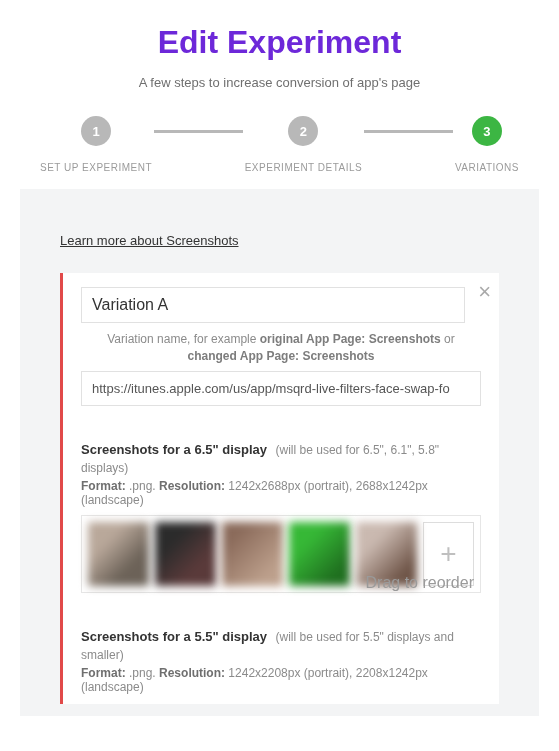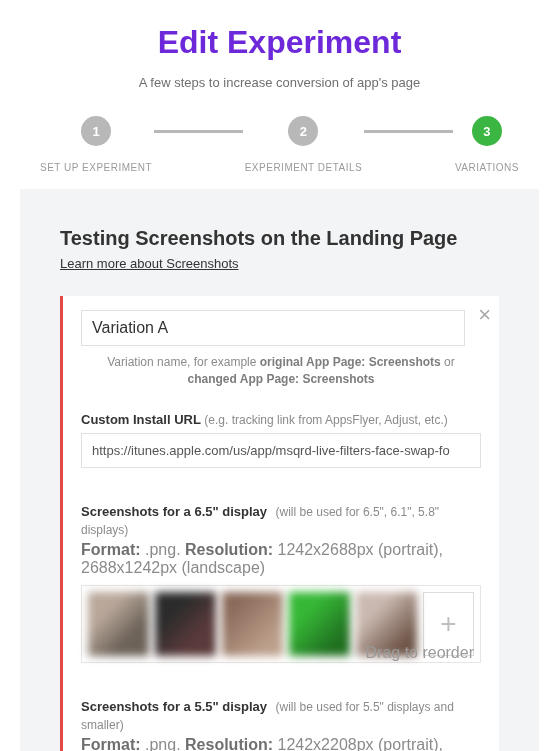--- a/index.html
+++ b/index.html
@@ -45,21 +45,21 @@
 .field-label { font-size: 13px; font-weight: 700; color: #333; margin-top: 24px; }
 .field-label .light { font-weight: 400; color: #8b8b8b; font-size: 12px; }
 .url-input {
   width: 100%; font-size: 13px; padding: 9px 10px;
   border: 1px solid #e1e1e1; margin-top: 6px; color: #555;
   overflow: hidden; text-overflow: ellipsis; white-space: nowrap;
 }
 .ss-block { margin-top: 34px; }
 .ss-title { font-size: 13px; font-weight: 700; color: #333; display: inline; }
 .ss-note { font-size: 12px; color: #8b8b8b; margin-left: 4px; }
-.ss-format { font-size: 16px; color: #8b8b8b; margin-top: 3px; }
+.ss-format { font-size: 12px; color: #8b8b8b; margin-top: 3px; }
 .ss-format b { color: #6f6f6f; }
 .thumbs-outer { border: 1px solid #e6e6e6; margin-top: 8px; padding: 6px; position: relative; }
 .thumbs { display: flex; gap: 6px; align-items: center; }
 .thumb {
   width: 62px; height: 64px; border-radius: 2px;
   filter: blur(4px);
 }
 .t1 { background: linear-gradient(135deg,#b9a89a 30%,#6c6258 70%); }
 .t2 { background: linear-gradient(135deg,#2b2b2b 30%,#5a3a3a 70%); }
 .t3 { background: linear-gradient(135deg,#8a6a5a 20%,#bda08c 80%); }
@@ -91,36 +91,31 @@
     <div class="step-label">EXPERIMENT DETAILS</div>
   </div>
   <div class="step-line"></div>
   <div class="step">
     <div class="step-circle active">3</div>
     <div class="step-label">VARIATIONS</div>
   </div>
 </div>
 
 <div class="panel">
-  <div class="section-title">Testing Screenshots on the Landing Page</div>
   <a class="learn-link">Learn more about Screenshots</a>
 
   <div class="variation-card">
     <button class="close-btn">×</button>
 
     <input class="var-input" value="Variation A" style="">
 
     <div class="hint">
       <span>Variation name, for example </span><b>original App Page: Screenshots</b><span> or </span><b>changed App Page: Screenshots</b>
     </div>
 
-    <div class="field-label">
-      <span>Custom Install URL</span>
-      <span class="light">(e.g. tracking link from AppsFlyer, Adjust, etc.)</span>
-    </div>
     <input class="url-input" value="https://itunes.apple.com/us/app/msqrd-live-filters-face-swap-fo" style="">
 
     <div class="ss-block">
       <span class="ss-title">Screenshots for a 6.5" display</span>
       <span class="ss-note">(will be used for 6.5", 6.1", 5.8" displays)</span>
       <div class="ss-format">
         <b>Format:</b><span> .png. </span><b>Resolution:</b><span> 1242x2688px (portrait), 2688x1242px (landscape)</span>
       </div>
       <div class="thumbs-outer">
         <div class="thumbs">

